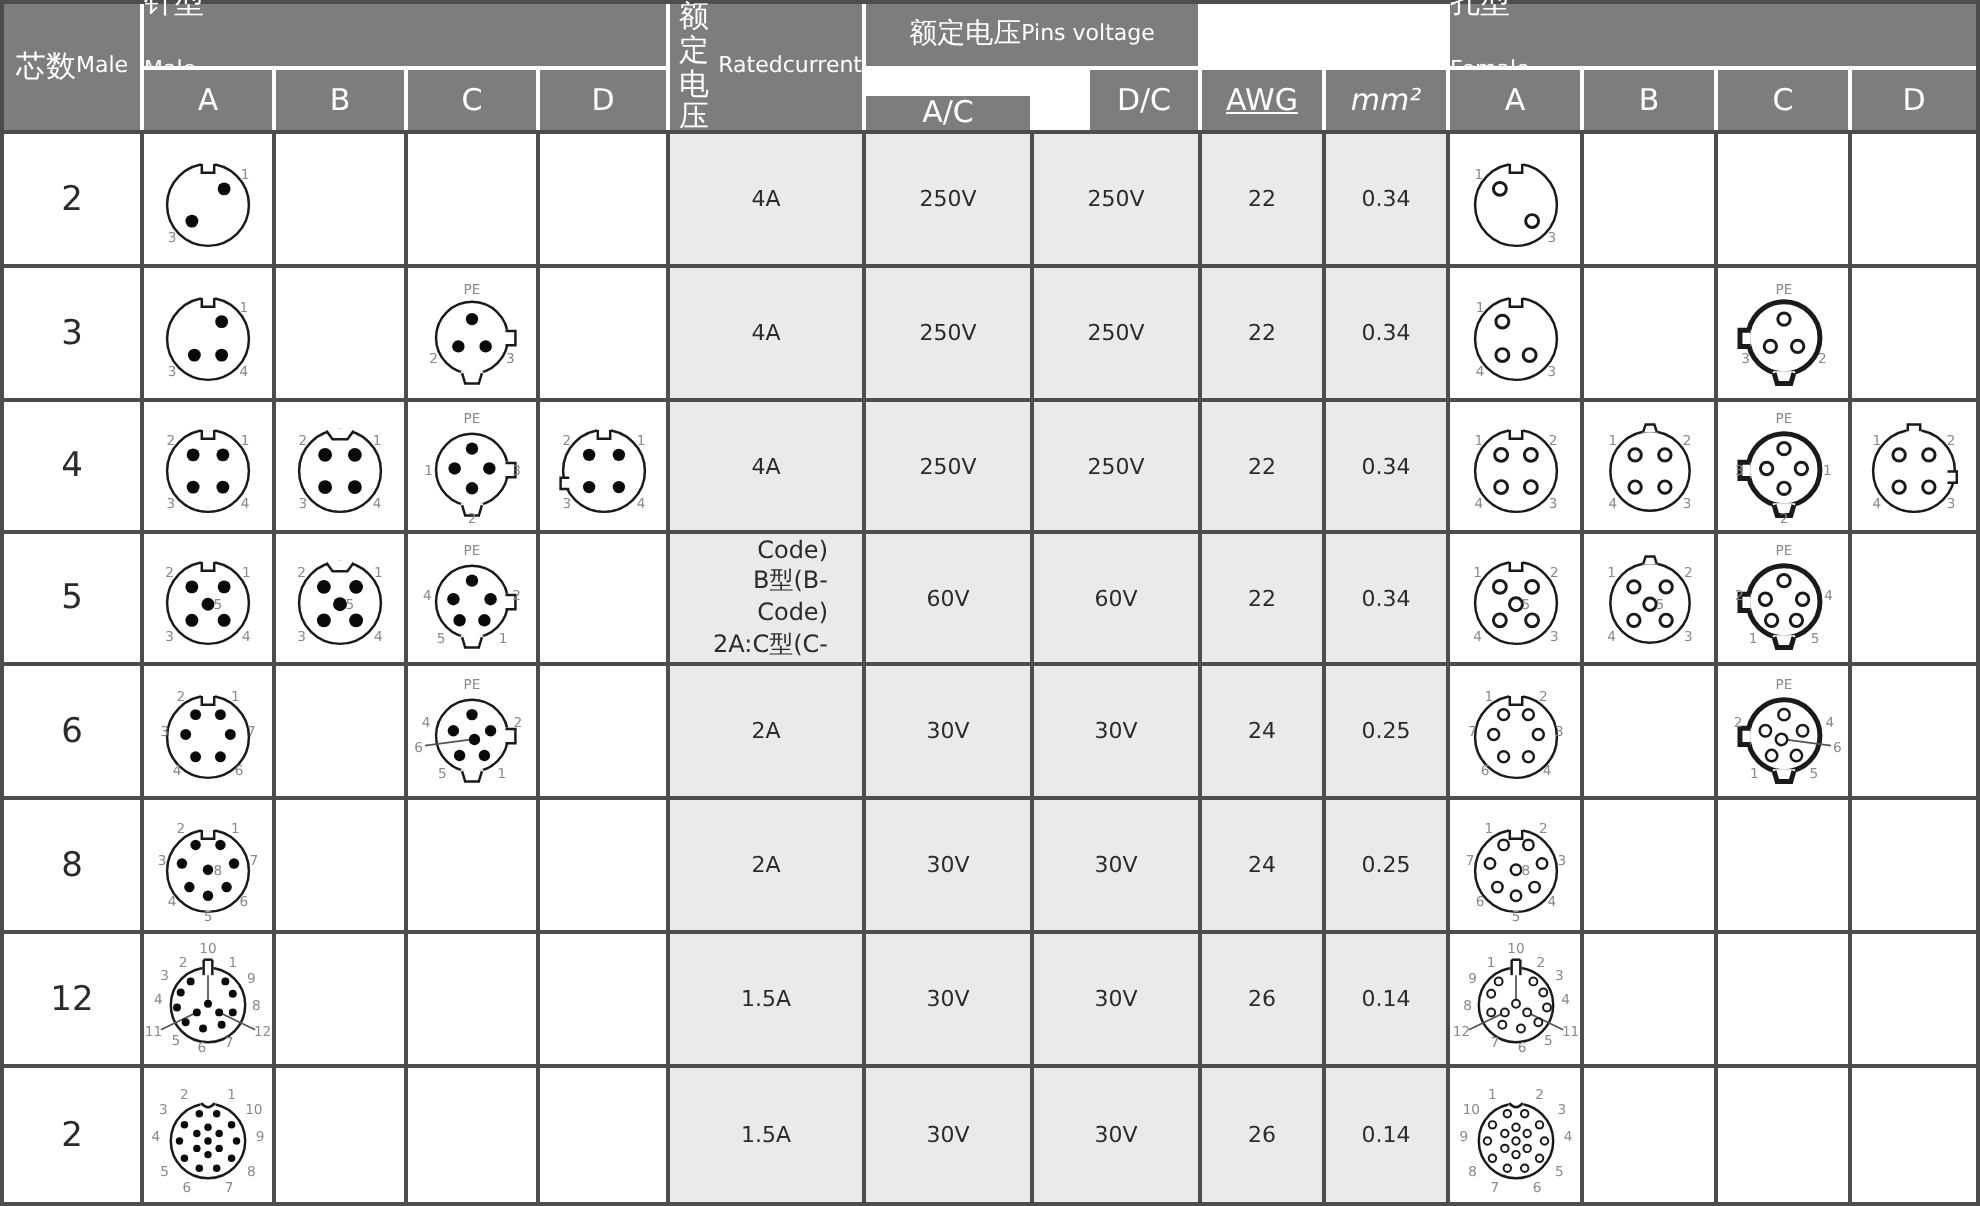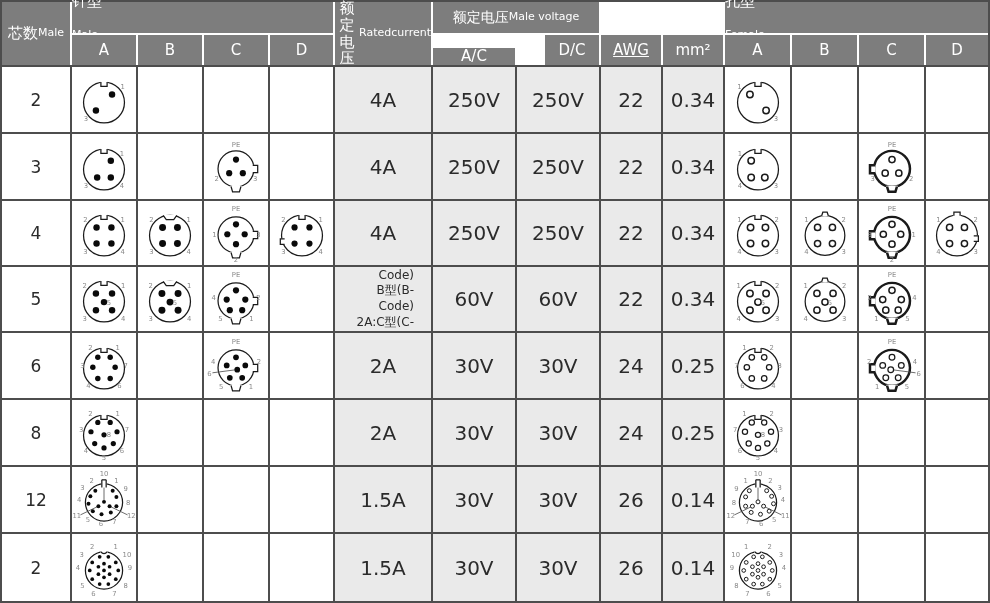--- a/index.html
+++ b/index.html
@@ -23,21 +23,21 @@
   .hc .en{font-size:11px;}
   .hc.sub{font-size:15px;}
   .bgrid{
     display:grid;grid-template-columns:var(--cols);
     grid-template-rows:65px 65px 64px 64px 65px 65px 65px 67px;
     gap:2px;background:#4d4d4d;margin-top:2px;
   }
   .cell{background:#fff;display:flex;align-items:center;justify-content:center;color:#2b2b2b;overflow:hidden;}
   .cell.shade{background:#eaeaea;}
   .cell.pins{font-size:17px;}
-  .cell.val{font-size:20px;}
+  .cell.val{font-size:11px;}
   .lines{font-size:12px;text-align:right;width:100%;padding:0 17px;box-sizing:border-box;line-height:1.3;color:#2b2b2b;}
   .dia{width:62px;height:62px;display:block;}
   svg text{font-family:"DejaVu Sans","Liberation Sans",sans-serif;}
 </style>
 </head>
 <body>
 
 <div class="wrap">
 
   <div class="hgrid" id="hgrid">
@@ -48,35 +48,35 @@
     <div class="hc inline" style="grid-column:2/6;grid-row:1">
       <span class="zh">针型</span>
       <span class="en">Male</span>
     </div>
     <div class="hc" style="grid-column:6;grid-row:1/3">
       <div class="zh">额定电压</div>
       <div class="en">Ratedcurrent</div>
     </div>
     <div class="hc" style="grid-column:7/9;grid-row:1">
       <div class="zh sm">额定电压</div>
-      <div class="en">Male voltage</div>
+      <div class="en">Pins voltage</div>
     </div>
     <div class="hc inline" style="grid-column:11/15;grid-row:1">
       <span class="zh">孔型</span>
       <span class="en">Female</span>
     </div>
 
   <div class="hc sub" style="grid-area: 2 / 2;">A</div>
       <div class="hc sub" style="grid-area: 2 / 3;">B</div>
       <div class="hc sub" style="grid-area: 2 / 4;">C</div>
       <div class="hc sub" style="grid-area: 2 / 5;">D</div>
       <div class="hc sub" style="grid-area: 2 / 7; margin-top: 13px;">A/C</div>
       <div class="hc sub" style="grid-area: 2 / 8; margin-left: 28px;">D/C</div>
       <div class="hc sub" style="grid-area: 2 / 9; text-decoration: underline;">AWG</div>
-      <div class="hc sub" style="grid-area: 2 / 10;">mm²</div>
+      <div class="hc sub" style="grid-area: 2 / 10; font-style: italic;">mm²</div>
       <div class="hc sub" style="grid-area: 2 / 11;">A</div>
       <div class="hc sub" style="grid-area: 2 / 12;">B</div>
       <div class="hc sub" style="grid-area: 2 / 13;">C</div>
       <div class="hc sub" style="grid-area: 2 / 14;">D</div>
     </div>
 
   <div class="bgrid" id="bgrid">
       <div class="cell pins">2</div>
       <div class="cell dcell">
         <svg viewBox="0 0 100 100" class="dia">

